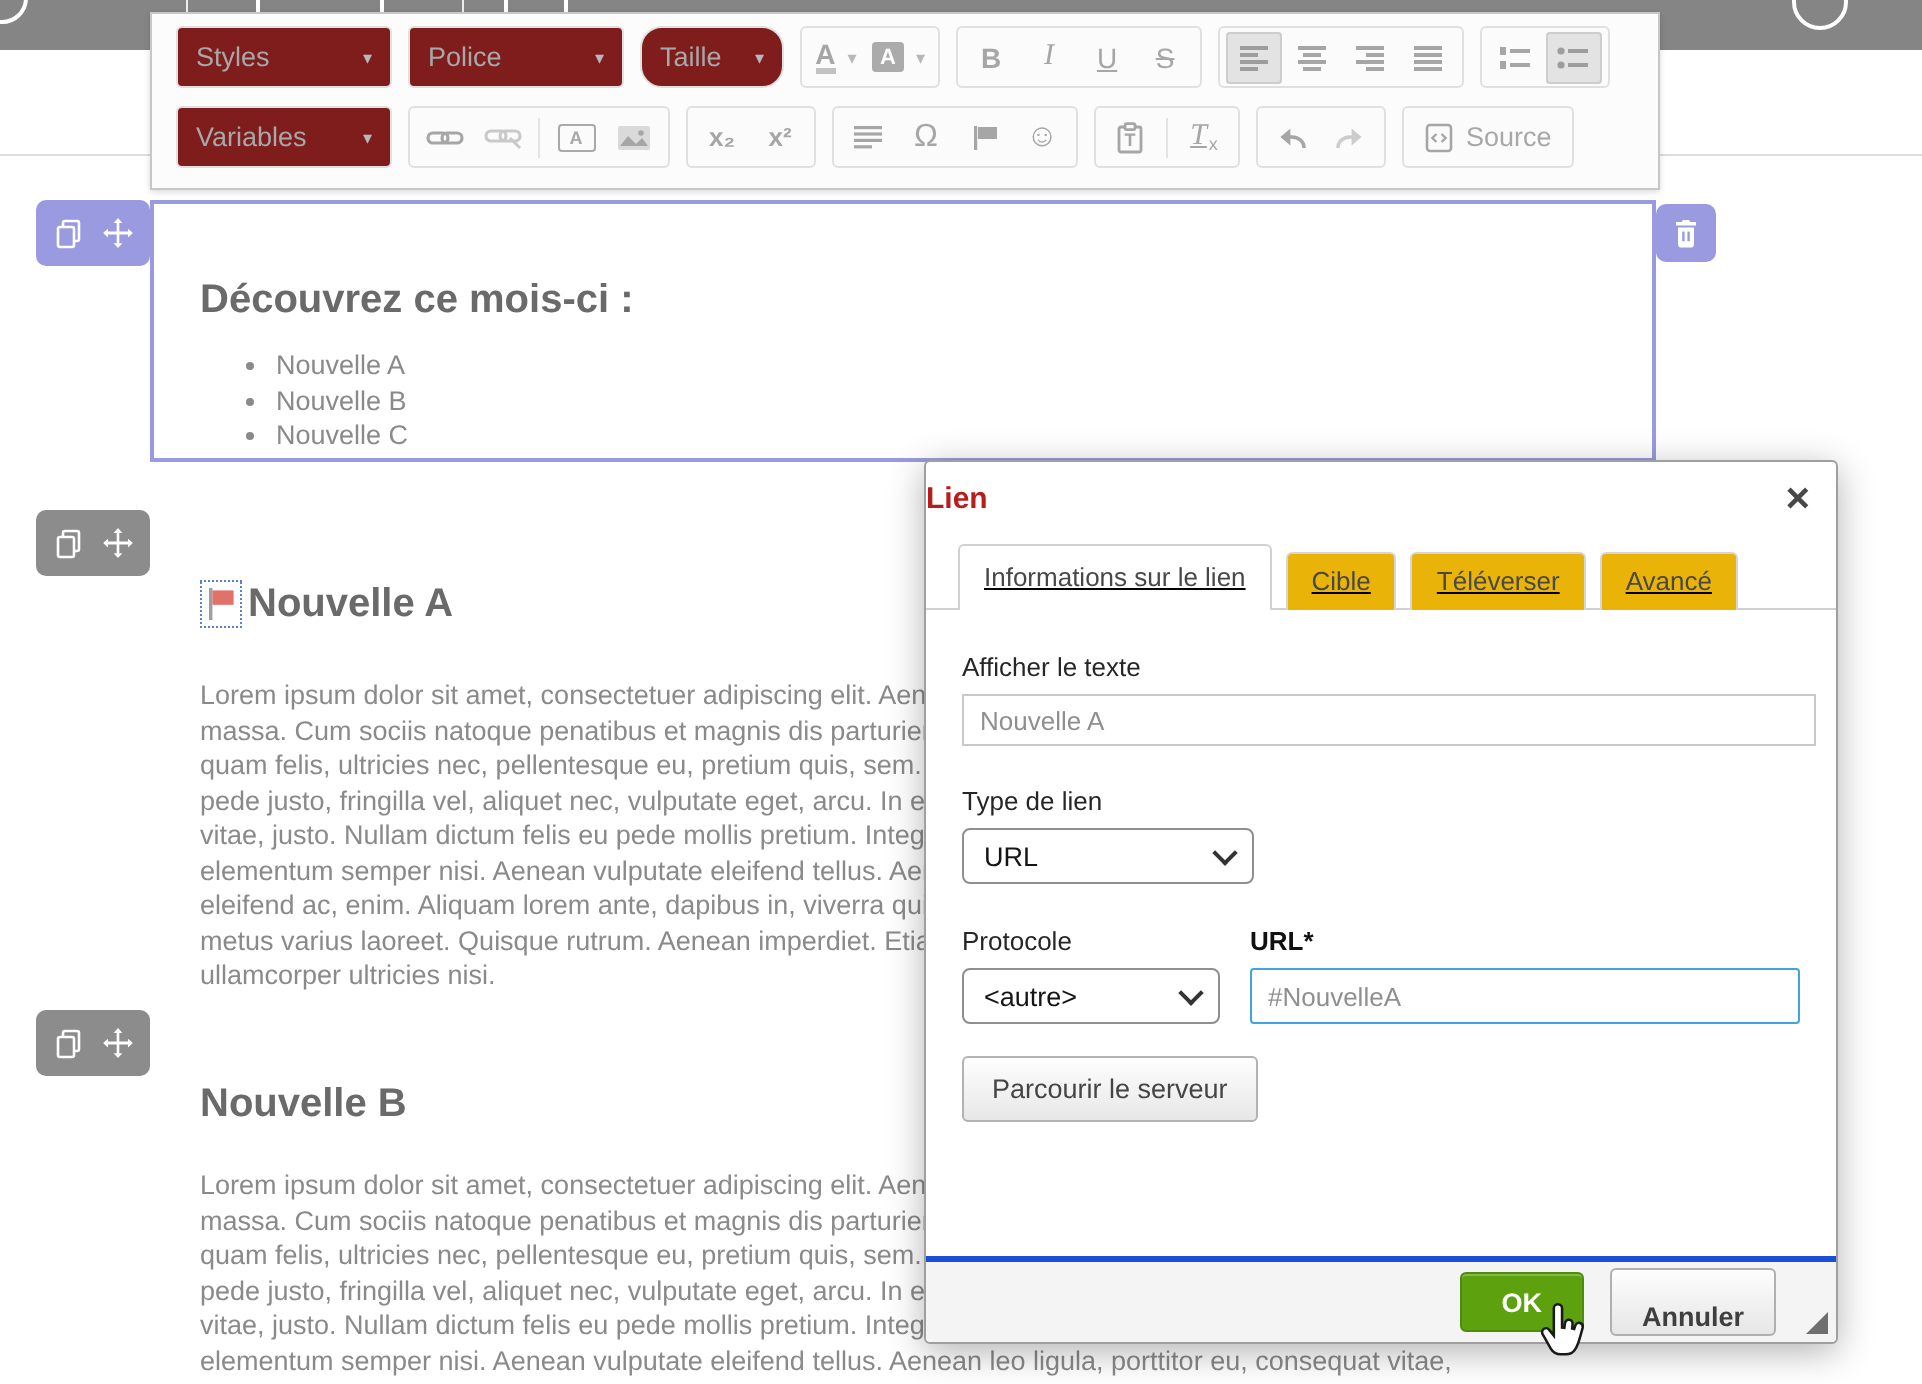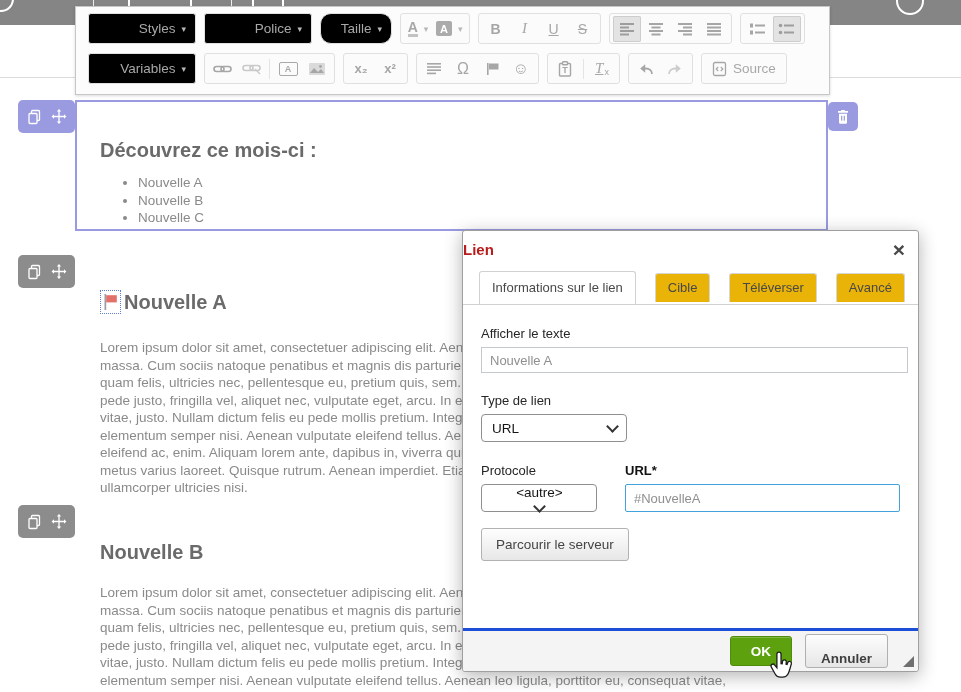--- a/index.html
+++ b/index.html
@@ -12,22 +12,22 @@
   .topbar .cut-circle{position:absolute;border:2px solid #fff;border-radius:50%;}
   .topbar .vsep{position:absolute;top:0;width:1px;height:10px;background:rgba(255,255,255,.85);}
 
   .page-divider{position:absolute;left:0;top:77px;width:961px;height:1px;background:#dcdcdc;z-index:1;}
 
   
   .toolbar-panel{position:absolute;left:75px;top:6px;width:755px;height:89px;background:#fcfcfc;
     border:1px solid #c7c7c7;box-shadow:0 1px 3px rgba(0,0,0,.15);z-index:5;box-sizing:border-box;}
   .trow{position:absolute;left:12px;display:flex;align-items:center;gap:8px;}
   .trow1{top:6px;} .trow2{top:46px;}
-  .combo{height:31px;border:1px solid #e0e0e0;border-radius:3px;background:#000000;display:flex;
-    align-items:center;justify-content:flex-end;padding:0 9px;color:#a8a8a8;font-size:13.5px;box-sizing:border-box;}
+  .combo{height:31px;border:1px solid #e0e0e0;border-radius:3px;background:#7f1d1d;display:flex;
+    align-items:center;justify-content:space-between;padding:0 9px;color:#a8a8a8;font-size:13.5px;box-sizing:border-box;}
   .w108{width:108px;} .w72{width:72px;border-radius:11px;}
   .caret{font-size:9px;color:#b8b8b8;margin-left:6px;}
   .tgroup{display:flex;align-items:center;height:31px;border:1px solid #e0e0e0;border-radius:3px;
     background:#fbfbfb;padding:0 3px;gap:1px;box-sizing:border-box;}
   .tbtn{min-width:28px;height:26px;display:flex;align-items:center;justify-content:center;
     color:#a6a6a6;border-radius:2px;padding:0 3px;box-sizing:border-box;}
   .tbtn.pressed{background:#e3e3e3;box-shadow:inset 0 0 0 1px #cdcdcd;}
   .gsep{width:1px;height:20px;background:#e4e4e4;margin:0 3px;}
   .ic-b{font-weight:bold;font-size:14px;} .ic-i{font-style:italic;font-family:"Liberation Serif",serif;font-size:15px;}
   .ic-u{text-decoration:underline;font-size:14px;} .ic-s{text-decoration:line-through;font-size:14px;}
@@ -64,22 +64,22 @@
   .flag-anchor{display:inline-flex;align-items:center;justify-content:center;border:1px dotted #5b7fd1;
     padding:2px 2px;margin-right:1px;}
   .section-body{position:absolute;left:100px;width:820px;font-size:13.5px;line-height:17.5px;
     color:#8a8a8a;white-space:pre-line;z-index:1;}
 
   
   .dialog{position:absolute;left:462px;top:230px;width:457px;height:442px;background:#fff;
     border:1px solid #9f9f9f;border-radius:3px;box-shadow:0 4px 18px rgba(0,0,0,.3);z-index:20;box-sizing:border-box;}
   .dlg-title{height:38px;line-height:38px;font-size:15px;font-weight:bold;color:#b91c1c;}
   .dlg-close{position:absolute;right:13px;top:7px;font-size:21px;font-weight:bold;color:#484848;line-height:24px;cursor:default;}
-  .dlg-tabs{position:relative;height:36px;display:flex;align-items:center;gap:19px;padding-left:16px;
-    border-bottom:1px solid #d1d1d1;box-sizing:border-box;}
+  .dlg-tabs{position:relative;height:36px;display:flex;align-items:flex-end;gap:7px;padding-left:16px;
+    border-bottom:1px solid #d1d1d1;box-sizing:border-box;text-decoration:underline;}
   .tab{border:1px solid #d6d6d6;border-bottom:none;border-radius:3px 3px 0 0;background:#eab308;
     color:#484848;font-size:13px;padding:0 12px;height:29px;line-height:28px;margin-bottom:-1px;box-sizing:border-box;}
   .tab.active{background:#fff;height:33px;line-height:32px;border-color:#d1d1d1;}
   .dlg-body{padding:21px 18px 0 18px;}
   .f-label{font-size:13px;color:#262626;margin-bottom:6px;}
   .f-label.bold{font-weight:bold;color:#111;}
   .txt-input{display:block;width:427px;height:26px;border:1px solid #c6c9cc;background:#fff;color:#8f8f8f;
     font-size:13px;padding:0 8px;box-sizing:border-box;font-family:"Liberation Sans",sans-serif;outline:none;border-radius:0;}
   .fake-select{height:28px;border:1px solid #8f8f8f;border-radius:4px;background:#fff;display:flex;
     align-items:center;justify-content:space-between;padding:0 9px 0 10px;font-size:13.5px;color:#151515;box-sizing:border-box;}
@@ -414,21 +414,21 @@
 
       <div class="f-label" style="margin-top:20px;">Type de lien</div>
       <div class="fake-select" style="width:146px;">
         <span>URL</span>
         <span class="chev"></span>
       </div>
 
       <div class="row2col">
         <div class="col-proto">
           <div class="f-label">Protocole</div>
-          <div class="fake-select" style="width:116px;flex-direction:column;">
+          <div class="fake-select" style="width:129px;">
             <span>&lt;autre&gt;</span>
             <span class="chev"></span>
           </div>
         </div>
         <div class="col-url">
           <div class="f-label bold">URL*</div>
           <input class="url-input" type="text" readonly="" value="#NouvelleA" style="">
         </div>
       </div>
 

